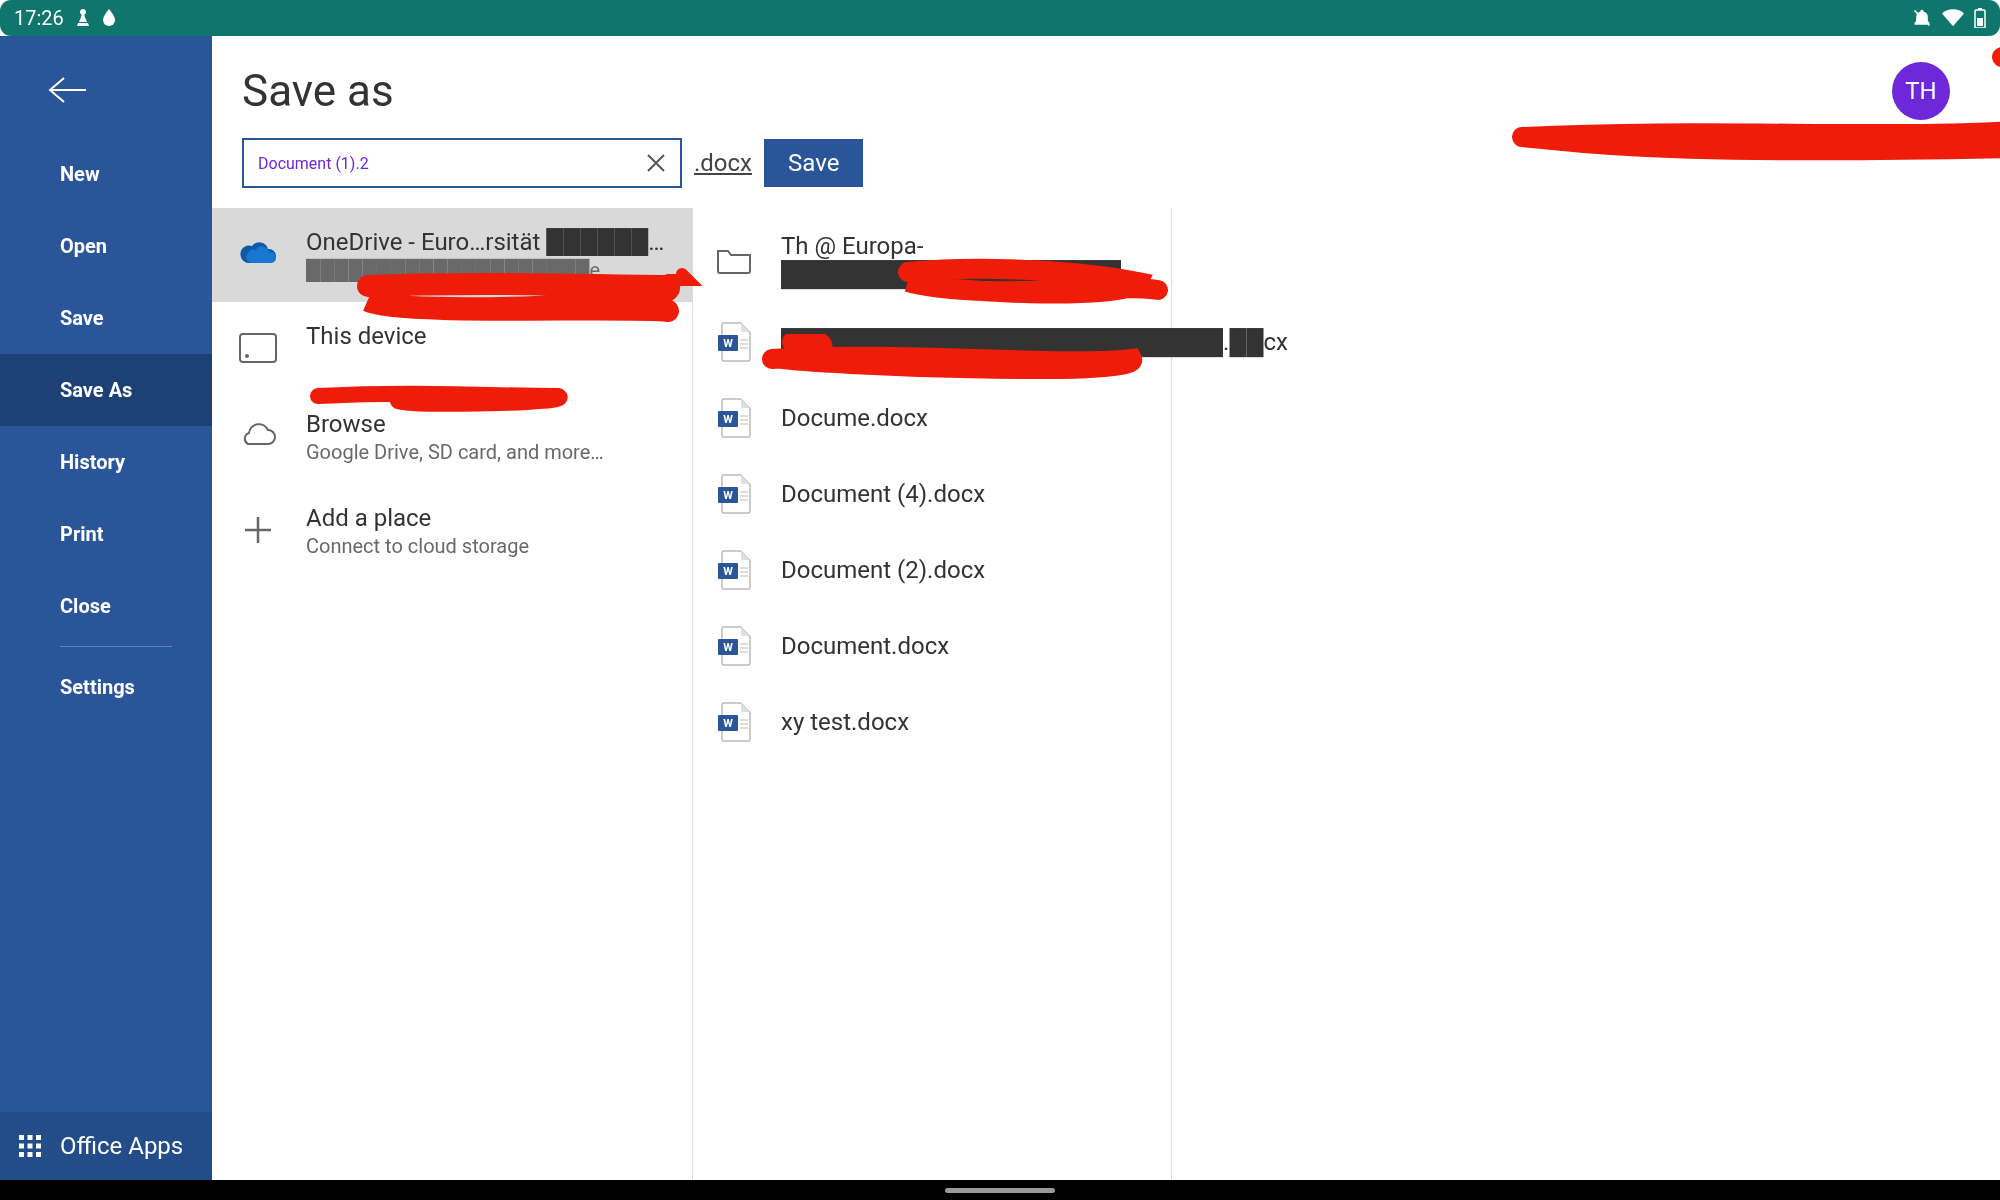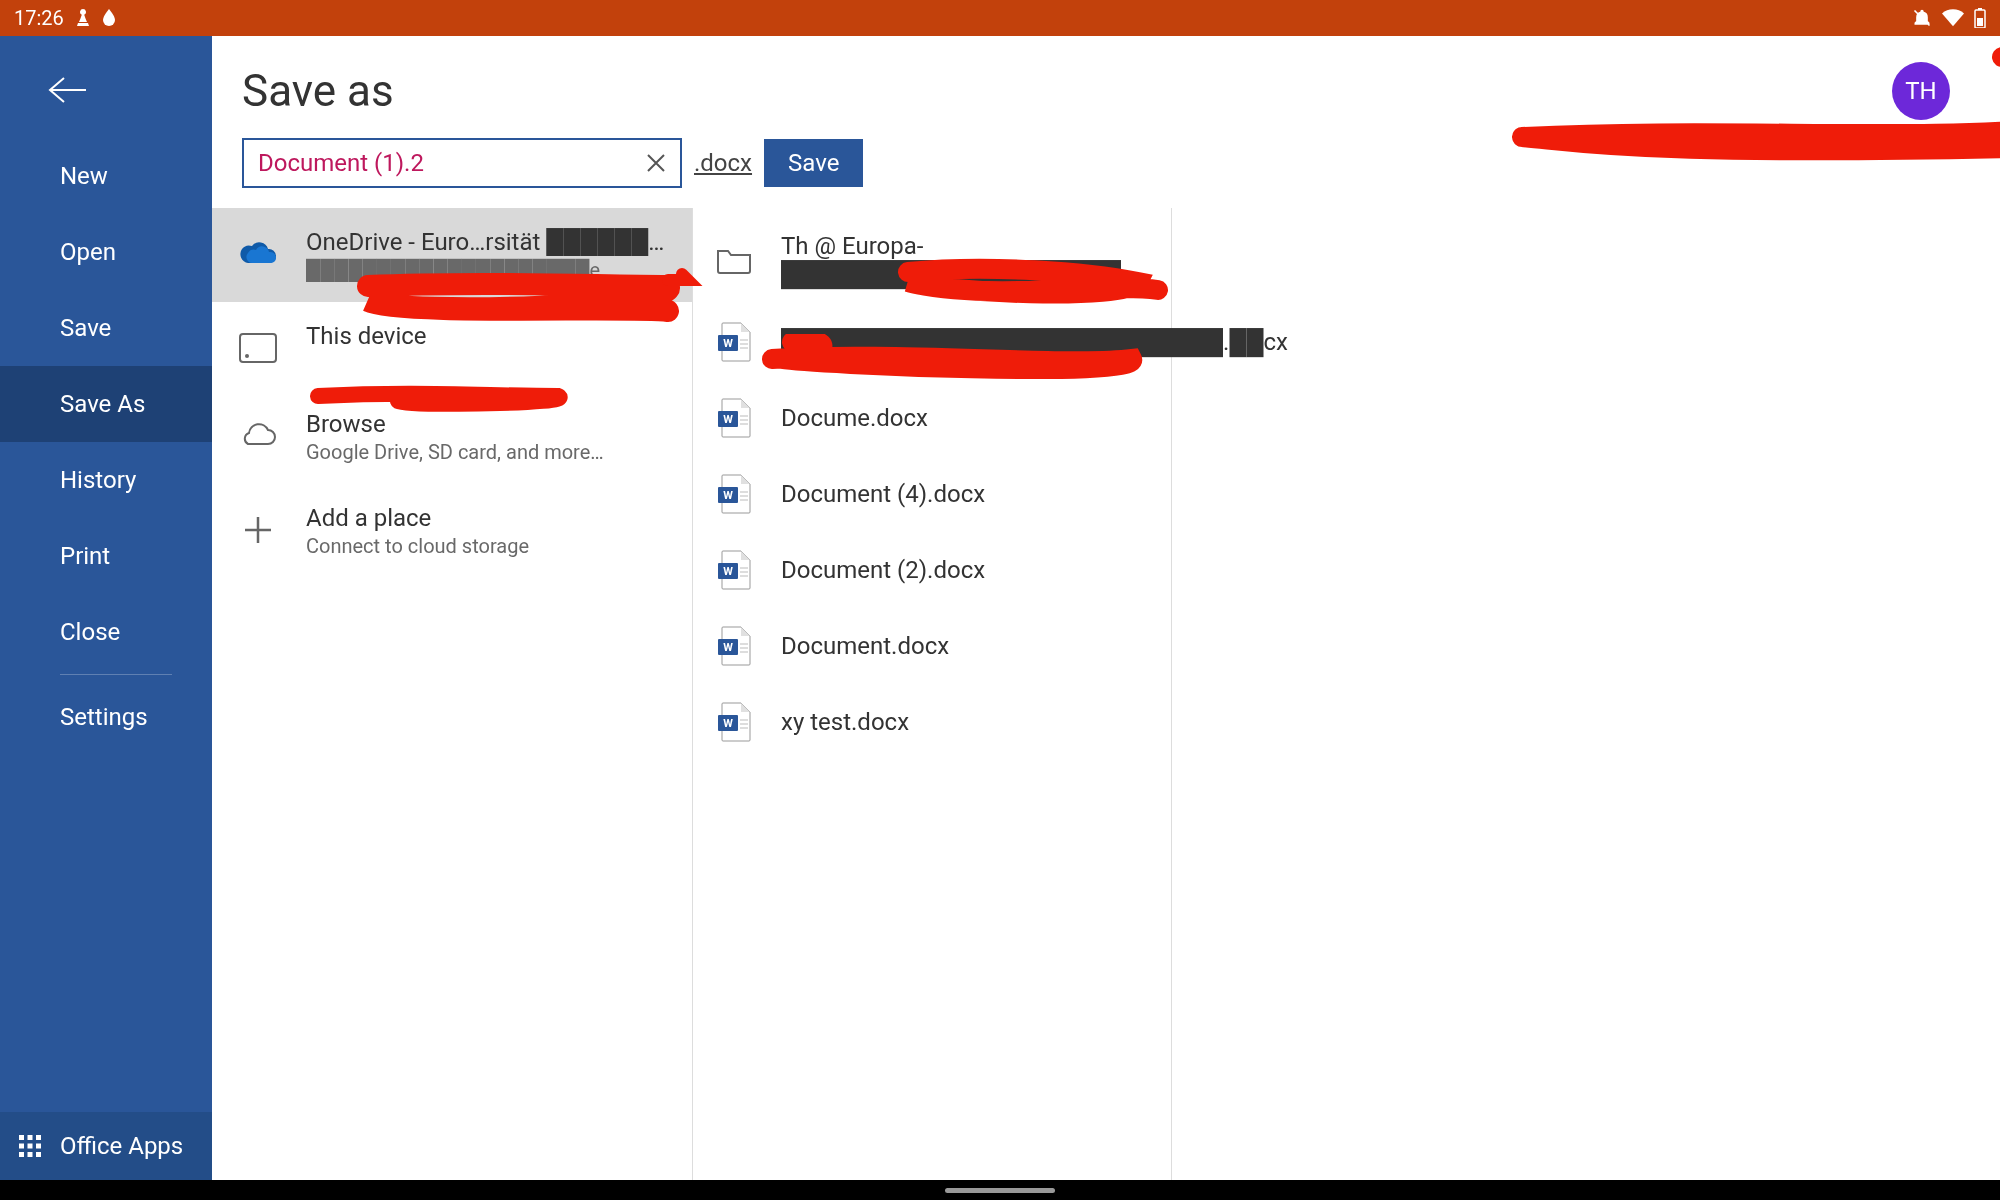--- a/index.html
+++ b/index.html
@@ -9,27 +9,28 @@
     width: 2000px;
     height: 1200px;
     display: flex;
     flex-direction: column;
     background: #fff;
   }
 
   
   .status-bar {
     height: 36px;
-    background: #c2410c;
+    background: #0f766e;
     color: #fff;
     display: flex;
     align-items: center;
     padding: 0 14px;
     font-size: 20px;
     justify-content: space-between;
+    border-radius: 11px;
   }
   .status-left { display: flex; align-items: center; gap: 12px; }
   .status-right { display: flex; align-items: center; gap: 10px; }
   .status-bar svg { display: block; }
 
   .app-body {
     flex: 1;
     display: flex;
     min-height: 0;
   }
@@ -42,22 +43,23 @@
     display: flex;
     flex-direction: column;
     padding-top: 20px;
   }
   .back-arrow {
     padding: 20px 0 30px 48px;
   }
   .side-items { flex: 1; }
   .side-item {
     padding: 24px 16px 24px 60px;
-    font-size: 24px;
+    font-size: 20px;
     cursor: pointer;
+    font-weight: bold;
   }
   .side-item.selected {
     background: #1e4175;
   }
   .side-sep { height: 1px; background: rgba(255,255,255,0.25); margin: 4px 40px 4px 60px; }
   .footer-btn {
     display: flex;
     align-items: center;
     gap: 18px;
     padding: 20px 0 20px 18px;
@@ -104,22 +106,22 @@
     width: 440px; height: 50px;
     border: 2px solid #2a5699;
     display: flex;
     align-items: center;
     position: relative;
   }
   .filename-box input {
     flex: 1;
     border: none;
     outline: none;
-    font-size: 24px;
-    color: #be185d;
+    font-size: 16px;
+    color: #6d28d9;
     padding: 0 14px;
     background: transparent;
   }
   .clear-btn {
     width: 48px; height: 48px;
     display: flex; align-items: center; justify-content: center;
     cursor: pointer;
     color: #555;
   }
   .ext-label { font-size: 24px; color: #444; text-decoration: underline; }

